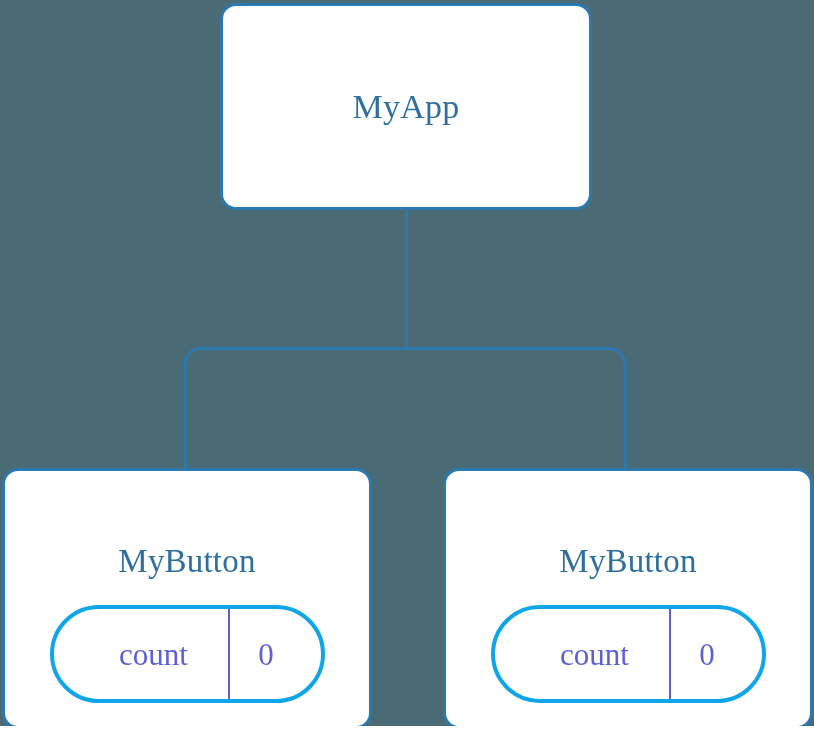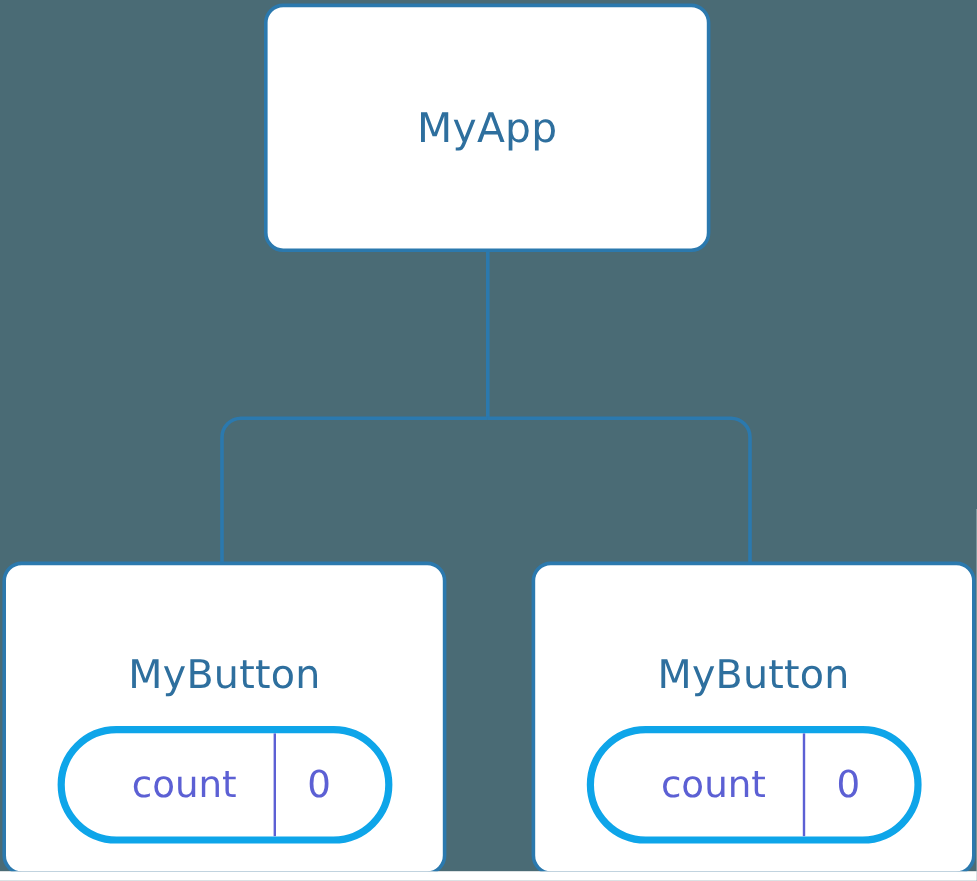--- a/index.html
+++ b/index.html
@@ -11,20 +11,21 @@
     height: 734px;
     overflow: hidden;
     font-family: "DejaVu Sans", sans-serif;
   }
   #stage {
     position: relative;
     width: 814px;
     height: 726px;
     background: #4a6b75;
     overflow: hidden;
+    font-family: Liberation Serif, serif;
   }
   #edges {
     position: absolute;
     left: 0;
     top: 0;
     width: 814px;
     height: 734px;
     pointer-events: none;
   }
 
@@ -76,21 +77,21 @@
   }
 
   .node-leaf-left .node-title,
   .node-leaf-right .node-title {
     margin-top: 51px;
   }
 
   .state-pill {
     margin-top: 27px;
     height: 98px;
-    border: 6px solid #0ea5e9;
+    border: 4px solid #0ea5e9;
     border-radius: 49px;
     box-sizing: border-box;
     display: flex;
     align-items: stretch;
     background: #ffffff;
     overflow: hidden;
   }
 
   .pill-key {
     width: 176px;

